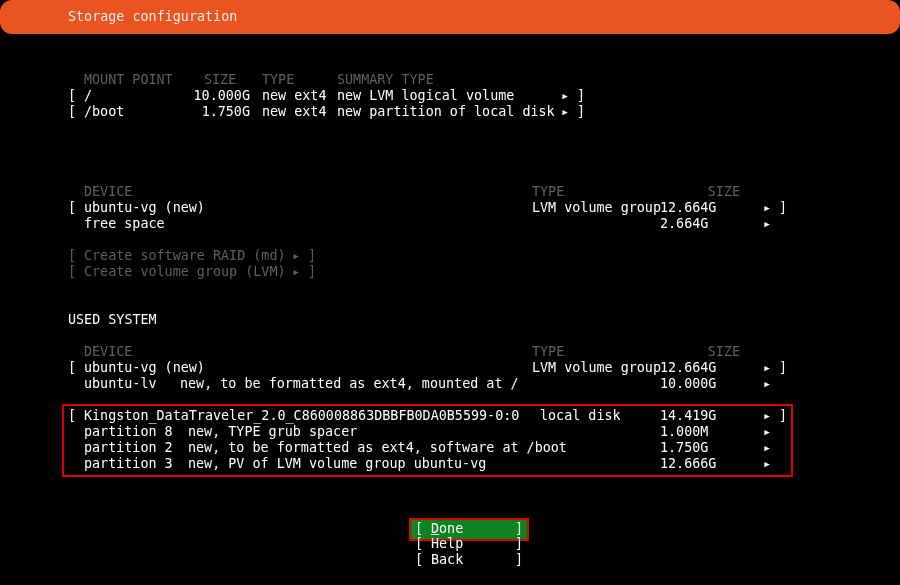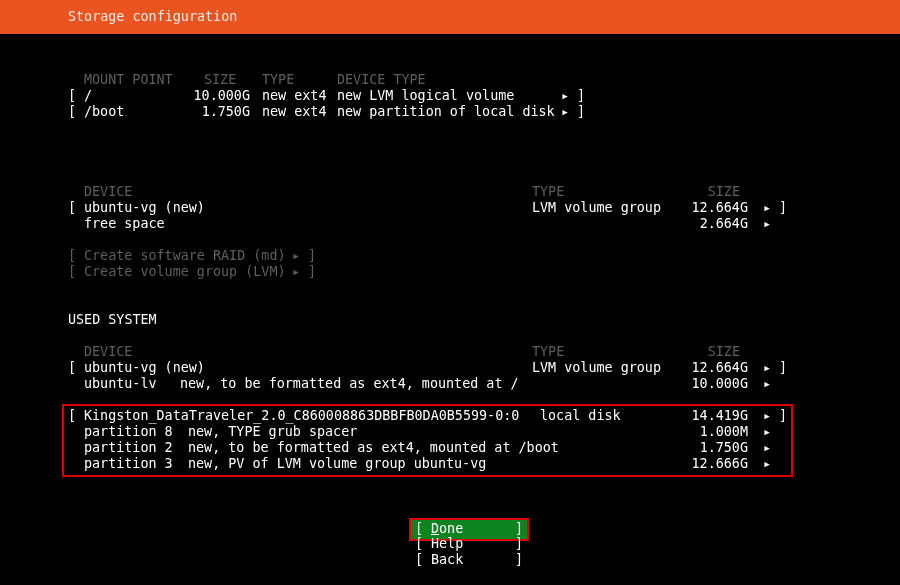--- a/index.html
+++ b/index.html
@@ -9,39 +9,40 @@
     background: #000000;
     font-family: "DejaVu Sans Mono", "Liberation Mono", monospace;
     font-size: 13.4px;
     color: #ffffff;
     overflow: hidden;
   }
   .topbar {
     position: absolute; left: 0; top: 0;
     width: 900px; height: 34px;
     background: #E95420;
+    border-radius: 12px;
   }
   .topbar .title {
     position: absolute; left: 68px; top: 0;
     line-height: 34px; white-space: pre; color: #f4ece8;
   }
   .topbar .help {
     position: absolute; left: 811px; top: 0;
     line-height: 34px; white-space: pre; color: #f4ece8;
     cursor: pointer;
   }
   .ln {
     position: absolute;
     line-height: 16px;
     white-space: pre;
   }
   .dim { color: #5f5f5f; }
   
   .sz  { width: 70px; text-align: right; }  
-  .sz2 { width: 88px; text-align: right; }  
+  .sz2 { width: 88px; }  
   .szh { width: 80px; text-align: right; }  
   .hl-box {
     position: absolute;
     border: 2px solid #dd0000;
     box-sizing: content-box;
   }
   .done-box {
     position: absolute;
     left: 409px; top: 518px;
     width: 116px; height: 19px;
@@ -62,21 +63,21 @@
 
   <div class="topbar">
     <span class="title">Storage configuration</span>
   </div>
 
 
   <div>
     <span class="ln dim" style="left:84px;top:72px">MOUNT POINT</span>
     <span class="ln dim" style="left:204px;top:72px">SIZE</span>
     <span class="ln dim" style="left:262px;top:72px">TYPE</span>
-    <span class="ln dim" style="left:337px;top:72px">DEVICE TYPE</span>
+    <span class="ln dim" style="left:337px;top:72px">SUMMARY TYPE</span>
   </div>
 
   <div>
     <span class="ln" style="left:68px;top:88px">[</span>
     <span class="ln" style="left:84px;top:88px">/</span>
     <span class="ln sz" style="left:180px;top:88px">10.000G</span>
     <span class="ln" style="left:262px;top:88px">new ext4</span>
     <span class="ln" style="left:337px;top:88px">new LVM logical volume</span>
     <span class="ln" style="left:561px;top:88px">▸</span>
     <span class="ln" style="left:577px;top:88px">]</span>
@@ -165,21 +166,21 @@
 
   <div>
     <span class="ln" style="left:84px;top:424px">partition 8</span>
     <span class="ln" style="left:188px;top:424px">new, TYPE grub spacer</span>
     <span class="ln sz2" style="left:660px;top:424px">1.000M</span>
     <span class="ln" style="left:763px;top:424px">▸</span>
   </div>
 
   <div>
     <span class="ln" style="left:84px;top:440px">partition 2</span>
-    <span class="ln" style="left:188px;top:440px">new, to be formatted as ext4, mounted at /boot</span>
+    <span class="ln" style="left:188px;top:440px">new, to be formatted as ext4, software at /boot</span>
     <span class="ln sz2" style="left:660px;top:440px">1.750G</span>
     <span class="ln" style="left:763px;top:440px">▸</span>
   </div>
 
   <div>
     <span class="ln" style="left:84px;top:456px">partition 3</span>
     <span class="ln" style="left:188px;top:456px">new, PV of LVM volume group ubuntu-vg</span>
     <span class="ln sz2" style="left:660px;top:456px">12.666G</span>
     <span class="ln" style="left:763px;top:456px">▸</span>
   </div>

